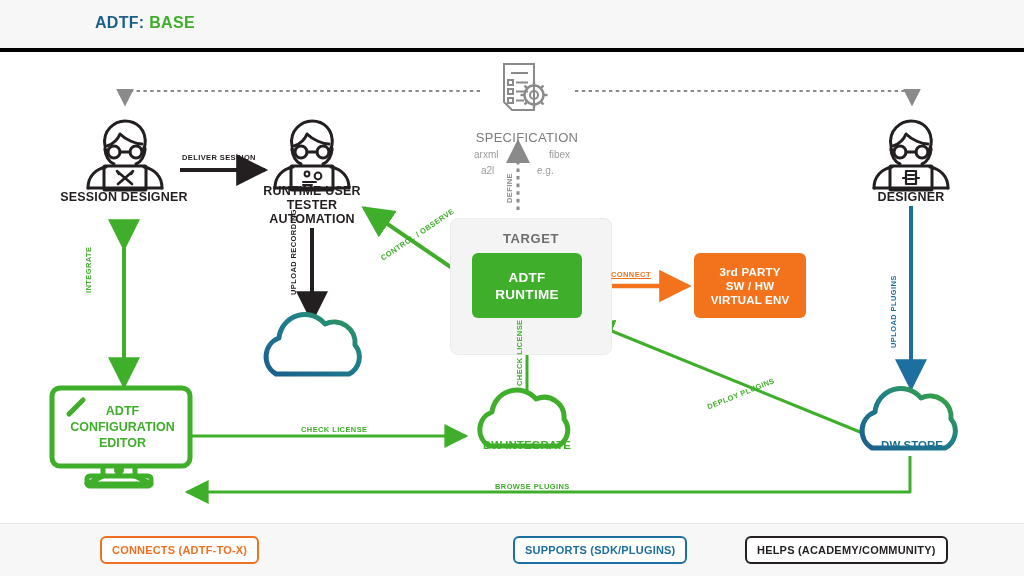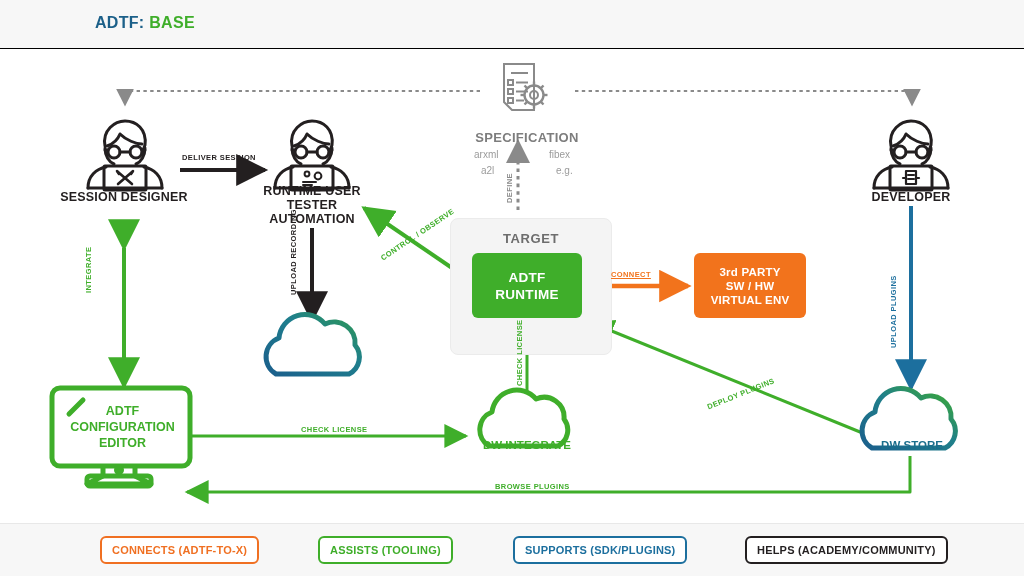--- a/index.html
+++ b/index.html
@@ -7,21 +7,21 @@
   body{
     width:1024px;height:576px;overflow:hidden;
     font-family:"Liberation Sans", sans-serif;
     background:#ffffff;
   }
   #page{position:relative;width:1024px;height:576px;background:#ffffff;}
 
   
   .header{
     position:absolute;left:0;top:0;width:1024px;height:48px;
-    background:#f7f7f7;border-bottom:1px solid #000000;
+    background:#f7f7f7;border-bottom:4px solid #000000;
   }
   .header-title{
     position:absolute;left:95px;top:14px;
     font-size:16px;font-weight:bold;letter-spacing:.3px;
   }
   .t-blue{color:#1c6089;}
   .t-green{color:#3fae2a;}
 
   
   .footer{
@@ -48,21 +48,21 @@
   
   #canvas{position:absolute;left:0;top:48px;width:1024px;height:476px;}
   svg.layer{position:absolute;left:0;top:0;width:1024px;height:476px;overflow:visible;}
   .caption{
     position:absolute;text-align:center;
     font-size:12.5px;font-weight:bold;color:#231f20;
     line-height:14px;letter-spacing:.2px;white-space:nowrap;
   }
   .spec-caption{
     position:absolute;text-align:center;white-space:nowrap;
-    font-size:13px;font-weight:bold;color:#7d7d7d;letter-spacing:.3px;
+    font-size:13px;font-weight:normal;color:#7d7d7d;letter-spacing:.3px;
   }
   .spec-sub{
     position:absolute;font-size:10px;color:#9b9b9b;white-space:nowrap;
   }
 
   .target-box{
     position:absolute;left:450px;top:170px;width:160px;height:135px;
     background:#f4f4f4;border:1px solid #ebebeb;border-radius:8px;
   }
   .target-label{
@@ -308,27 +308,27 @@
     </div>
 
     <div class="caption" style="left:45px;top:142px;width:158px;">SESSION DESIGNER</div>
 
     <div class="caption" style="left:243px;top:136px;width:138px;">
       <span>RUNTIME USER</span><br>
       <span>TESTER</span><br>
       <span>AUTOMATION</span>
     </div>
 
-    <div class="caption" style="left:845px;top:142px;width:132px;">DEVELOPER</div>
+    <div class="caption" style="left:845px;top:142px;width:132px;">DESIGNER</div>
 
     <div class="spec-caption" style="left:452px;top:82px;width:150px;">SPECIFICATION</div>
     <div class="spec-sub" style="left:474px;top:101px;">arxml</div>
     <div class="spec-sub" style="left:481px;top:117px;">a2l</div>
     <div class="spec-sub" style="left:549px;top:101px;">fibex</div>
-    <div class="spec-sub" style="left:556px;top:117px;">e.g.</div>
+    <div class="spec-sub" style="left:537px;top:117px;">e.g.</div>
 
     <div class="editor-text">
       <span>ADTF</span><br>
       <span>CONFIGURATION</span><br>
       <span>EDITOR</span>
     </div>
 
 
     <div class="cloud-text" style="left:462px;top:390px;width:130px;color:#3fae2a;">DW INTEGRATE</div>
 
@@ -354,19 +354,18 @@
 
     <div class="edge-label" style="left:889px;top:300px;color:#1c6f9e;transform:rotate(-90deg);transform-origin:left top;">UPLOAD PLUGINS</div>
 
     <div class="edge-label" style="left:495px;top:434px;color:#3fae2a;">BROWSE PLUGINS</div>
 
   </div>
 
   <div class="footer">
     <div class="legend">
       <div class="pill" id="pill-connects">CONNECTS (ADTF-TO-X)</div>
-      <div class="pill" id="pill-assists">ASSISTS (TOOLING)</div>
       <div class="pill" id="pill-helps">HELPS (ACADEMY/COMMUNITY)</div>
       <div class="pill" id="pill-supports">SUPPORTS (SDK/PLUGINS)</div>
     </div>
   </div>
 
 </div>
 
 </body></html>

